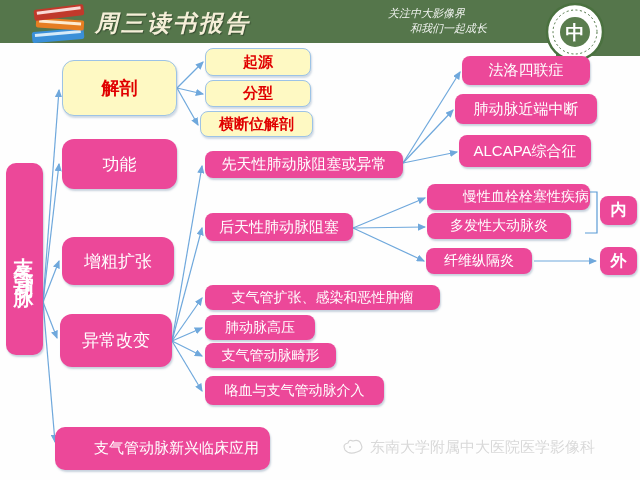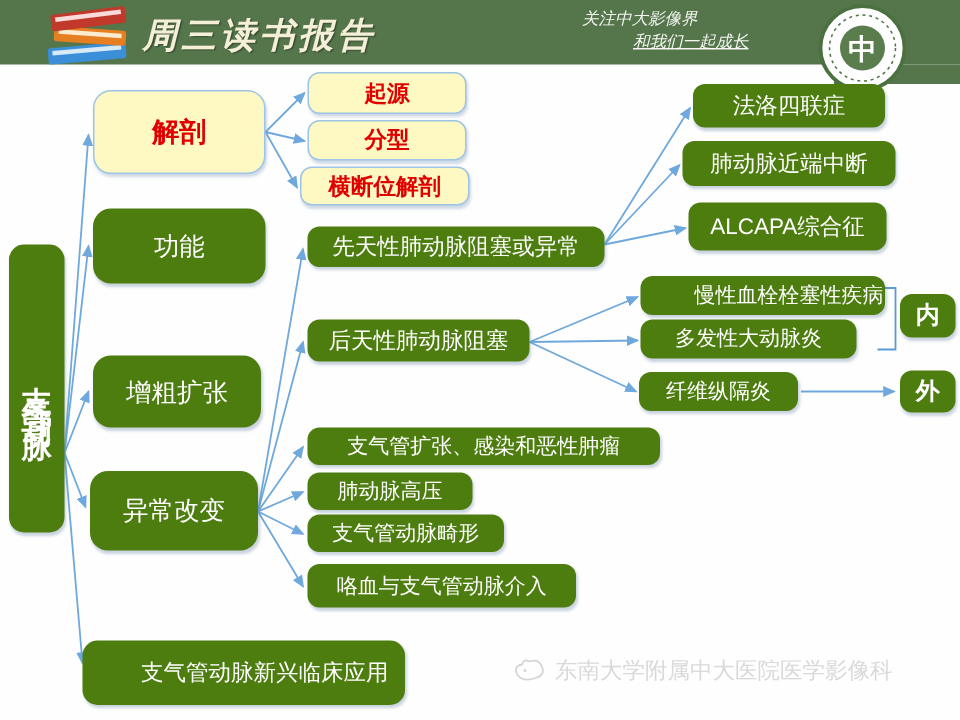--- a/index.html
+++ b/index.html
@@ -10,26 +10,26 @@
   
   .header{position:absolute;left:0;top:0;width:640px;height:43px;background:#55764b;}
   .header-ext{position:absolute;left:556px;top:43px;width:84px;height:13px;background:#55764b;}
   .books{position:absolute;left:26px;top:2px;}
   .hd-title{
     position:absolute;left:95px;top:8px;font-size:23px;font-weight:bold;font-style:italic;
     color:#f5efd8;letter-spacing:3px;text-shadow:1px 1px 1px rgba(0,0,0,.35);white-space:nowrap;
   }
   .slogan{position:absolute;left:388px;top:6px;width:160px;color:rgba(255,255,255,.92);
     font-size:11px;font-style:italic;line-height:15px;}
-  .slogan .l2{margin-left:34px;text-decoration:underline;}
+  .slogan .l2{margin-left:22px;}
   .seal{position:absolute;left:544px;top:2px;width:62px;height:60px;}
   
   .bx{position:absolute;display:flex;align-items:center;justify-content:center;
       box-sizing:border-box;z-index:2;white-space:nowrap;}
-  .blue{background:#4d7c0f;color:#fff;border-radius:8px;
+  .blue{background:#ec4899;color:#fff;border-radius:8px;
         box-shadow:1px 2px 2px rgba(100,130,160,.35);font-size:14px;}
   .blue.big{border-radius:12px;font-size:17px;}
   .white{background:#fef9c3;border:1.6px solid #9dc3e6;border-radius:8px;color:#e00000;
          font-weight:bold;font-size:15px;box-shadow:1px 2px 2px rgba(120,150,180,.35);}
   .root{writing-mode:vertical-rl;text-orientation:upright;font-size:20px;font-weight:bold;
         letter-spacing:7px;border-radius:10px;}
   .tag{font-size:16px;font-weight:bold;}
   .arrows{position:absolute;left:0;top:0;z-index:1;}
   
   .watermark{position:absolute;left:341px;top:438px;display:flex;align-items:flex-start;gap:5px;

